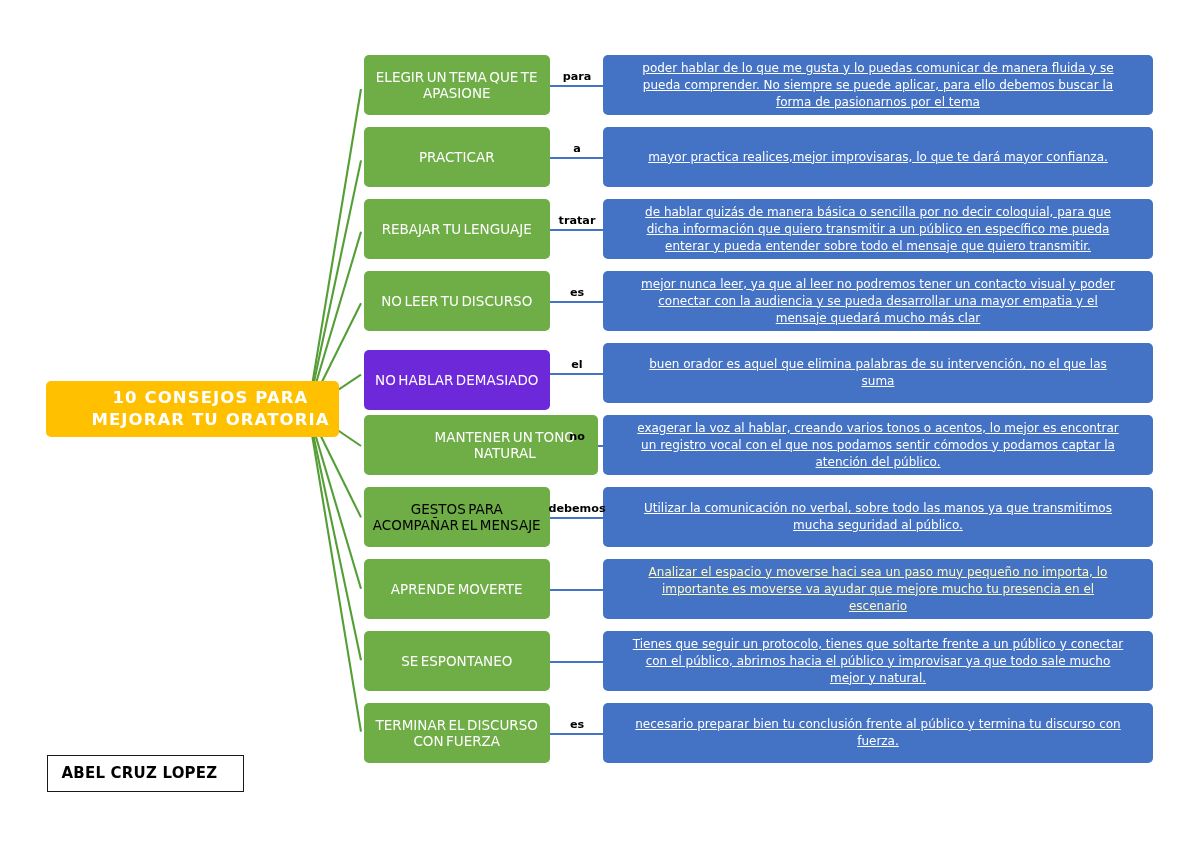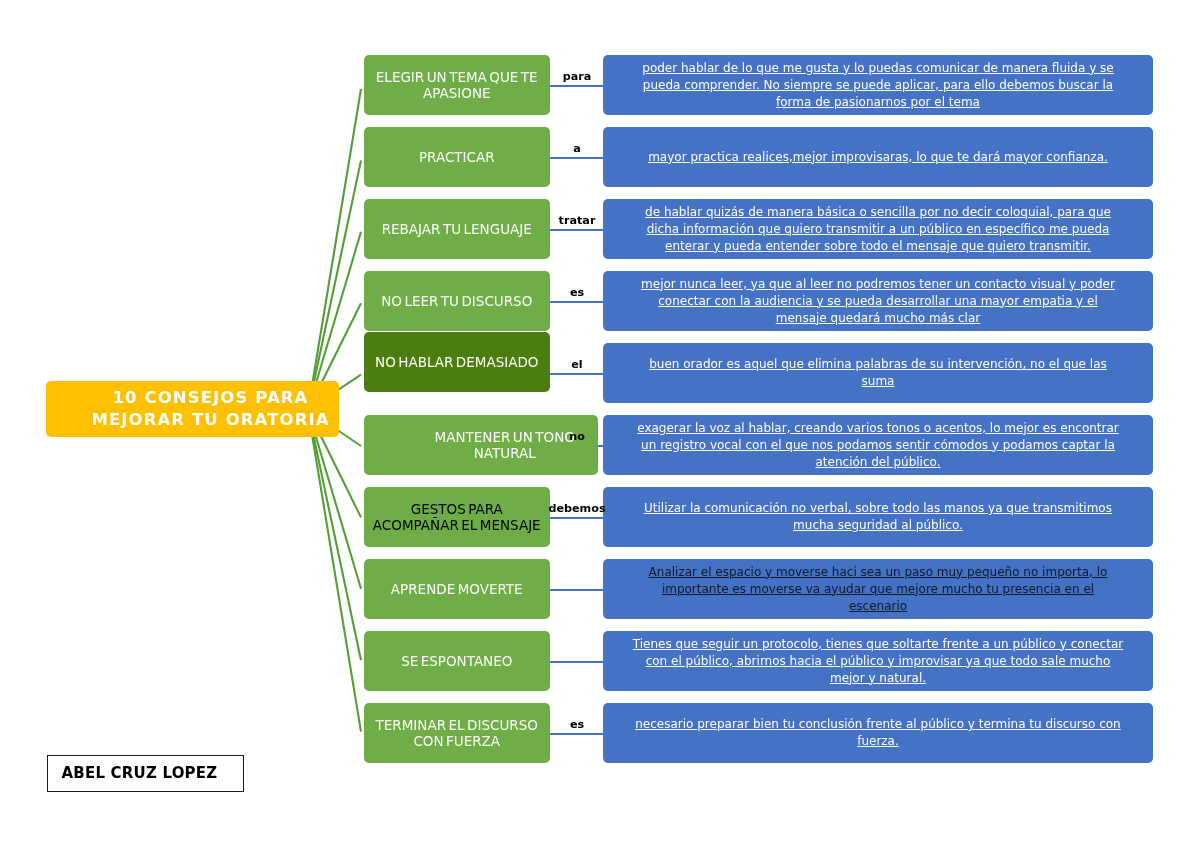--- a/index.html
+++ b/index.html
@@ -78,21 +78,21 @@
         <div class="dtxt" style="color: rgb(255, 255, 255);"><span>de hablar quizás de manera básica o sencilla por no decir coloquial, para que</span><br><span>dicha información que quiero transmitir a un público en específico me pueda</span><br><span>enterar y pueda entender sobre todo el mensaje que quiero transmitir.</span></div>
       </div>
       <div class="branch" style="top: 271px; background: rgb(111, 173, 70);">
         <div class="btxt" style="color: rgb(255, 255, 255);"><span>NO LEER TU DISCURSO</span></div>
       </div>
       <div class="conn" style="top: 300.5px; background: rgb(68, 114, 196);"></div>
       <div class="conn-label" style="top: 286.5px; left: 537px; width: 80px; color: rgb(0, 0, 0);">es</div>
       <div class="detail" style="top: 271px; background: rgb(68, 114, 196);">
         <div class="dtxt" style="color: rgb(255, 255, 255);"><span>mejor nunca leer, ya que al leer no podremos tener un contacto visual y poder</span><br><span>conectar con la audiencia y se pueda desarrollar una mayor empatia y el</span><br><span>mensaje quedará mucho más clar</span></div>
       </div>
-      <div class="branch" style="top: 332px; background: #4d7c0f;">
+      <div class="branch" style="top: 350px; background: #6d28d9;">
         <div class="btxt" style="color: rgb(255, 255, 255);"><span>NO HABLAR DEMASIADO</span></div>
       </div>
       <div class="conn" style="top: 372.5px; background: rgb(68, 114, 196);"></div>
       <div class="conn-label" style="top: 358.5px; left: 537px; width: 80px; color: rgb(0, 0, 0);">el</div>
       <div class="detail" style="top: 343px; background: rgb(68, 114, 196);">
         <div class="dtxt" style="color: rgb(255, 255, 255);"><span>buen orador es aquel que elimina palabras de su intervención, no el que las</span><br><span>suma</span></div>
       </div>
       <div class="branch" style="top: 415px; background: rgb(111, 173, 70); padding-left: 48px;">
         <div class="btxt" style="color: rgb(255, 255, 255);"><span>MANTENER UN TONO</span><br><span>NATURAL</span></div>
       </div>
@@ -107,21 +107,21 @@
       <div class="conn" style="top: 516.5px; background: rgb(68, 114, 196);"></div>
       <div class="conn-label" style="top: 502.5px; left: 537px; width: 80px; color: rgb(0, 0, 0);">debemos</div>
       <div class="detail" style="top: 487px; background: rgb(68, 114, 196);">
         <div class="dtxt" style="color: rgb(255, 255, 255);"><span>Utilizar la comunicación no verbal, sobre todo las manos ya que transmitimos</span><br><span>mucha seguridad al público.</span></div>
       </div>
       <div class="branch" style="top: 559px; background: rgb(111, 173, 70);">
         <div class="btxt" style="color: rgb(255, 255, 255);"><span>APRENDE MOVERTE</span></div>
       </div>
       <div class="conn" style="top: 588.5px; background: rgb(68, 114, 196);"></div>
       <div class="detail" style="top: 559px; background: rgb(68, 114, 196);">
-        <div class="dtxt" style="color: #0f172a;"><span>Analizar el espacio y moverse haci sea un paso muy pequeño no importa, lo</span><br><span>importante es moverse va ayudar que mejore mucho tu presencia en el</span><br><span>escenario</span></div>
+        <div class="dtxt" style="color: #fef9c3;"><span>Analizar el espacio y moverse haci sea un paso muy pequeño no importa, lo</span><br><span>importante es moverse va ayudar que mejore mucho tu presencia en el</span><br><span>escenario</span></div>
       </div>
       <div class="branch" style="top: 631px; background: rgb(111, 173, 70);">
         <div class="btxt" style="color: rgb(255, 255, 255);"><span>SE ESPONTANEO</span></div>
       </div>
       <div class="conn" style="top: 660.5px; background: rgb(68, 114, 196);"></div>
       <div class="detail" style="top: 631px; background: rgb(68, 114, 196);">
         <div class="dtxt" style="color: rgb(255, 255, 255);"><span>Tienes que seguir un protocolo, tienes que soltarte frente a un público y conectar</span><br><span>con el público, abrirnos hacia el público y improvisar ya que todo sale mucho</span><br><span>mejor y natural.</span></div>
       </div>
       <div class="branch" style="top: 703px; background: rgb(111, 173, 70);">
         <div class="btxt" style="color: rgb(255, 255, 255);"><span>TERMINAR EL DISCURSO</span><br><span>CON FUERZA</span></div>

